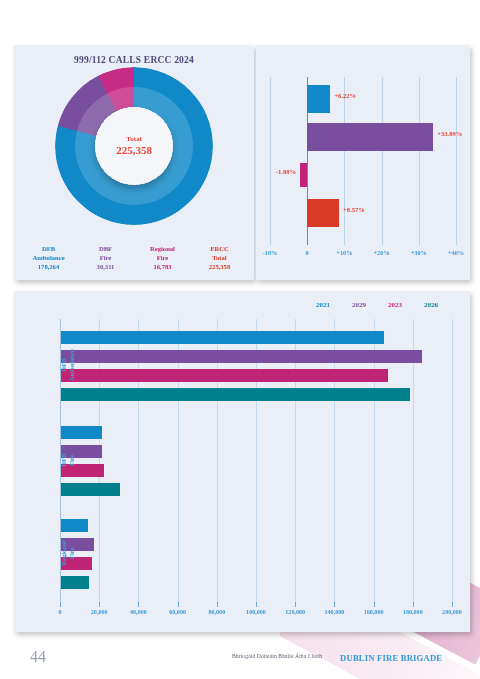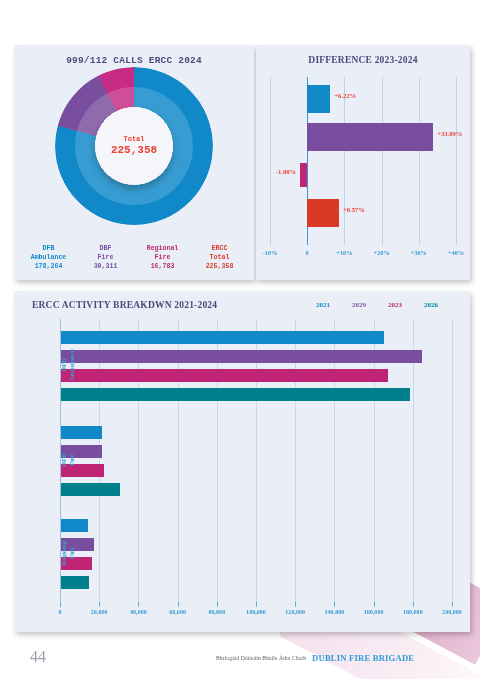--- a/index.html
+++ b/index.html
@@ -22,21 +22,21 @@
     position:absolute; left:-10px; top:58px; width:240px; height:60px;
     background:linear-gradient(90deg,#f0d6e6 0%, #f7e7f0 60%, #fdf6fa 100%);
     transform: rotate(28deg); transform-origin:left top; opacity:.85;
   }
 
   
   .card{
     position:absolute; background:#eaeff7;
     box-shadow: 2px 3px 5px rgba(0,0,0,.22);
   }
-  #card-calls { left:14px;  top:45px;  width:240px; height:235px;font-family:Liberation Mono, monospace; }
+  #card-calls { left:14px;  top:45px;  width:240px; height:235px; }
   #card-diff  { left:256px; top:45px;  width:214px; height:235px; }  
   #card-breakdown{ left:14px; top:291px; width:456px; height:341px; }
 
   .card-title{
     text-align:center; color:#4a4b7c; font-weight:bold;
     font-size:9.5px; letter-spacing:.2px; padding-top:10px;
   }
 
   
   .donut-area{ position:absolute; left:0; top:20px; width:240px; height:185px; }
@@ -94,21 +94,21 @@
     font-size:6.6px; font-weight:bold; color:#3b9ad4; line-height:1.25;
     transform-origin:center center;
   }
   .bd-axis{ position:absolute; left:46px; top:316px; width:392px; height:16px; }
   .bd-tick-mark{ position:absolute; top:-5px; width:1px; height:5px; background:#6ba9d6; }
   .bd-tick{ position:absolute; transform:translateX(-50%); top:2px; font-size:6.1px; font-weight:bold; color:#3b9ad4; white-space:nowrap; }
 
   
   .footer{ position:absolute; left:0; top:640px; width:480px; height:39px; }
   .page-num{ position:absolute; left:30px; top:8px; color:#9aa1ae; font-size:16px; }
-  .brand{ position:absolute; left:216px; top:13px; display:flex; align-items:center; gap:6px; }
+  .brand{ position:absolute; left:232px; top:13px; display:flex; align-items:flex-start; gap:18px; }
   .brand-ga{ font-size:5.6px; color:#5d6472; letter-spacing:.1px; }
   .brand-en{ font-size:8.6px; font-weight:bold; color:#2e9bd8; letter-spacing:.2px; }
 </style>
 </head>
 <body>
 
 <div class="page">
 
   <div class="swoosh-wrap">
     <div class="swoosh"></div>
@@ -145,21 +145,20 @@
         </div>
         <div class="legend-item" style="color: rgb(217, 58, 38);">
           <span class="legend-name">ERCC</span>
           <span class="legend-name">Total</span>
           <span class="legend-val">225,358</span>
         </div>
       </div>
   </div>
 
   <div class="card" id="card-diff">
-    <div class="card-title">DIFFERENCE 2023-2024</div>
     <div class="diff-plot">
       <div class="diff-grid" id="diff-grid">
           <div class="vline" style="left: 0px;"></div>
           <div class="vline zero" style="left: 37.2px;"></div>
           <div class="vline" style="left: 74.4px;"></div>
           <div class="vline" style="left: 111.6px;"></div>
           <div class="vline" style="left: 148.8px;"></div>
           <div class="vline" style="left: 186px;"></div>
         </div>
       <div class="diff-rows" id="diff-rows">
@@ -186,21 +185,20 @@
         <span class="diff-tick" style="left: 37.2px;">0</span>
         <span class="diff-tick" style="left: 74.4px;">+10%</span>
         <span class="diff-tick" style="left: 111.6px;">+20%</span>
         <span class="diff-tick" style="left: 148.8px;">+30%</span>
         <span class="diff-tick" style="left: 186px;">+40%</span>
       </div>
   </div>
 
   <div class="card" id="card-breakdown">
     <div class="bd-head">
-      <div class="bd-title">ERCC ACTIVITY BREAKDWN 2021-2024</div>
       <div class="bd-legend" id="bd-legend">
           <span class="bd-leg-item" style="color: rgb(17, 137, 201);">2021</span>
           <span class="bd-leg-item" style="color: rgb(122, 78, 158);">2029</span>
           <span class="bd-leg-item" style="color: rgb(191, 36, 117);">2023</span>
           <span class="bd-leg-item" style="color: rgb(0, 128, 140);">2026</span>
         </div>
     </div>
     <div class="bd-plot" id="bd-plot">
       <div class="bd-baseline"></div>
     <div class="bd-vline" style="left: 39.2px;"></div>

